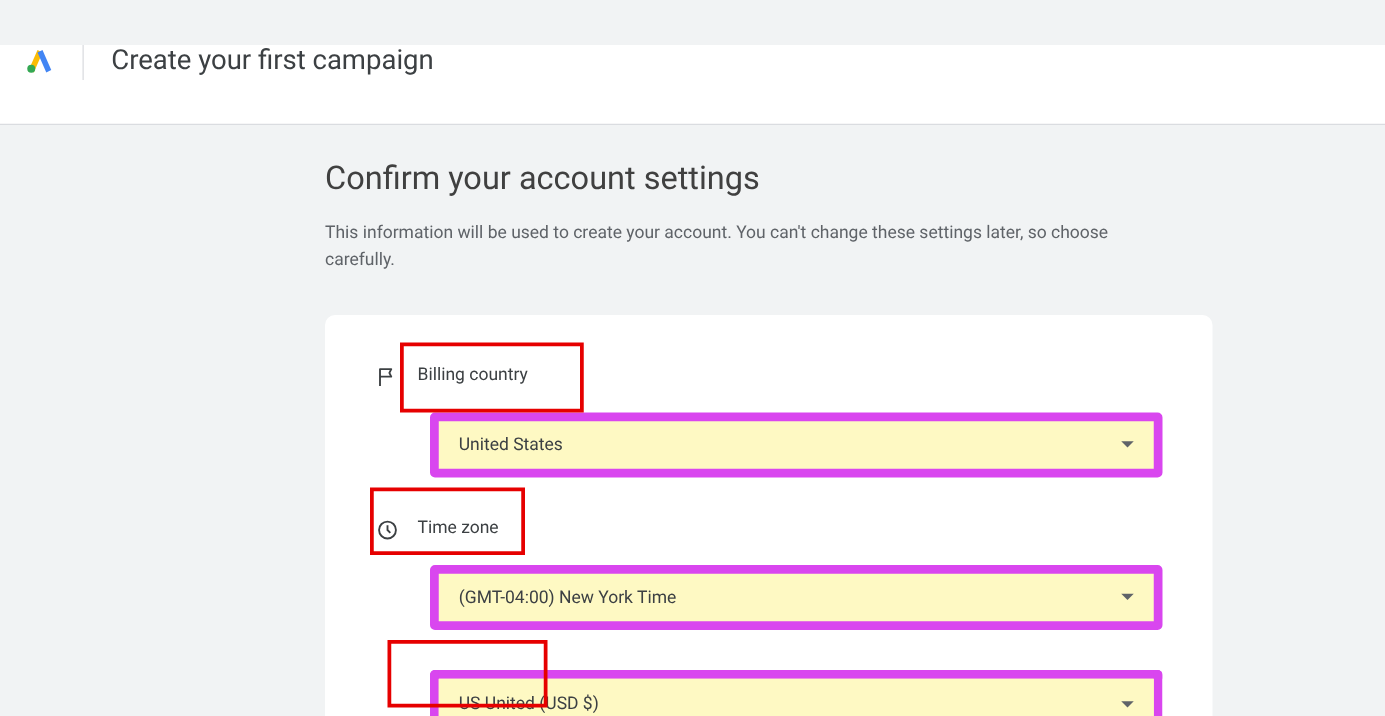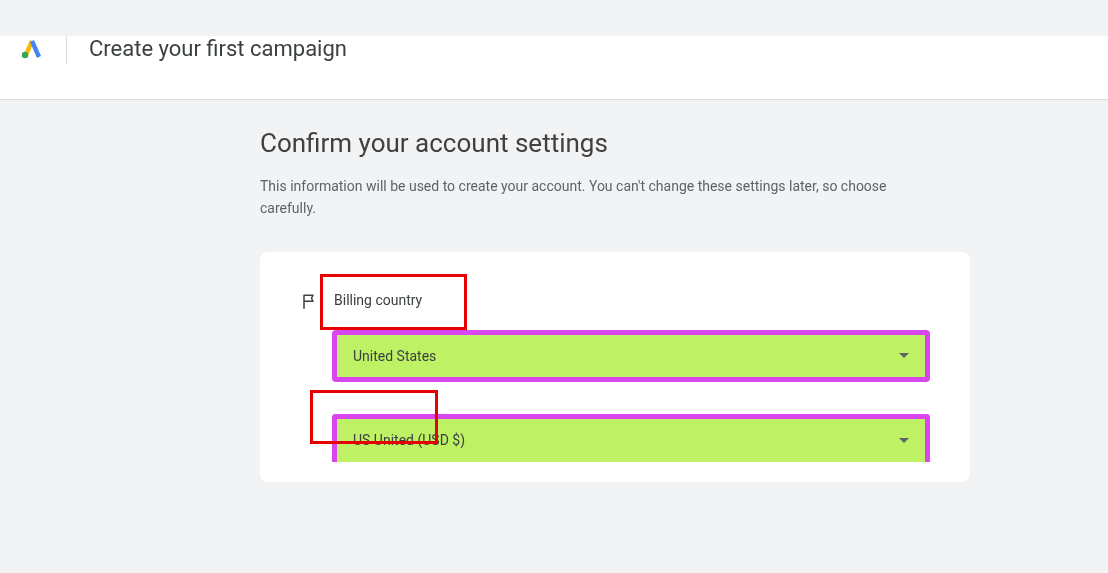--- a/index.html
+++ b/index.html
@@ -79,30 +79,30 @@
       align-items: center;
       justify-content: center;
       color: #3c4043;
     }
     .field-label {
       font-size: 14px;
       color: #3c4043;
       font-weight: 400;
     }
     .dropdown {
-      margin-left: 32px;
-      border: 5px solid #d946ef;
+      margin-left: 44px;
+      border: 7px solid #d946ef;
       border-radius: 4px;
       height: 52px;
       display: flex;
       align-items: center;
       justify-content: space-between;
       padding: 0 16px;
       cursor: pointer;
-      background: #bef264;
+      background: #fef9c3;
     }
     .dropdown-value {
       font-size: 14px;
       color: #3c4043;
     }
     .dropdown-arrow {
       width: 0;
       height: 0;
       border-left: 5px solid transparent;
       border-right: 5px solid transparent;
@@ -152,20 +152,36 @@
           </svg>
         </span>
         <span class="field-label">Billing country</span>
       </div>
       <div class="dropdown">
         <span class="dropdown-value">United States</span>
         <span class="dropdown-arrow"></span>
       </div>
     </div>
 
+    <div class="field-group">
+      <div class="highlight-box" style="left:-4px; top:-24px; width:124px; height:54px;"></div>
+      <div class="field-label-row">
+        <span class="field-icon">
+          <svg width="18" height="18" viewBox="0 0 24 24" fill="none" stroke="#3c4043" stroke-width="2">
+            <circle cx="12" cy="12" r="9"></circle>
+            <path d="M12 7 V12 L15 15"></path>
+          </svg>
+        </span>
+        <span class="field-label">Time zone</span>
+      </div>
+      <div class="dropdown">
+        <span class="dropdown-value">(GMT-04:00) New York Time</span>
+        <span class="dropdown-arrow"></span>
+      </div>
+    </div>
 
     <div class="field-group currency">
       <div class="highlight-box" style="left:10px; top:-24px; width:128px; height:54px;"></div>
       <div class="dropdown last">
         <span class="dropdown-value">US United (USD $)</span>
         <span class="dropdown-arrow"></span>
       </div>
     </div>
 
   </div>

